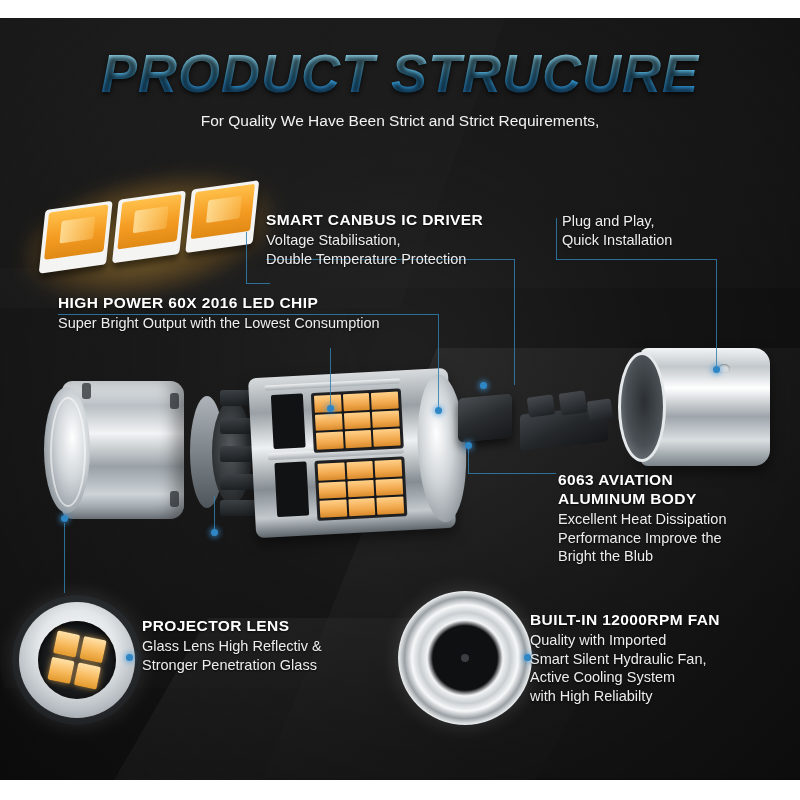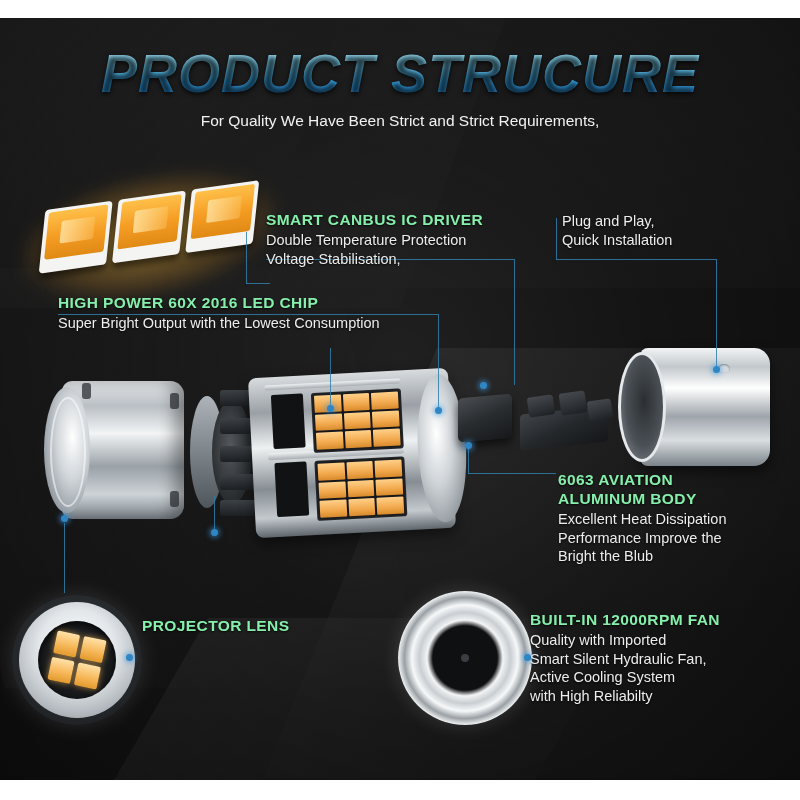--- a/index.html
+++ b/index.html
@@ -36,21 +36,21 @@
     font-size:54px;font-weight:bold;font-style:italic;letter-spacing:1px;
     font-family:"Liberation Sans",sans-serif;
     background:linear-gradient(180deg,#bfefff 0%,#7fd8f7 34%,#39a9e8 62%,#1b6fc0 100%);
     -webkit-background-clip:text;background-clip:text;color:transparent;
     text-shadow:0 2px 5px rgba(0,0,0,.75);}
   #subtitle{position:absolute;left:0;top:92px;width:800px;text-align:center;
     color:#f2f2f2;font-size:15.5px;line-height:21px;}
 
   
   .callout{position:absolute;}
-  .c-head{color:#86efac;font-size:15.5px;font-weight:bold;letter-spacing:.4px;
+  .c-head{color:#ffffff;font-size:15.5px;font-weight:bold;letter-spacing:.4px;
           line-height:19px;text-shadow:0 1px 2px rgba(0,0,0,.8);}
   .c-body{color:#ededed;font-size:14.5px;line-height:18.5px;margin-top:2px;
           text-shadow:0 1px 2px rgba(0,0,0,.8);}
 
   #co-canbus{left:266px;top:192px;width:270px;}
   #co-socket{left:562px;top:192px;width:225px;}
   #co-chip  {left:58px; top:275px;width:400px;}
   #co-body  {left:558px;top:452px;width:230px;}
   #co-lens  {left:142px;top:598px;width:250px;}
   #co-fan   {left:530px;top:592px;width:262px;}
@@ -302,22 +302,22 @@
     <div class="lead" style="left:64px;top:505px;width:1px;height:70px;"></div>
     <div class="dot" style="left:61px;top:497px;"></div>
 
     <div class="dot" style="left:524px;top:636px;"></div>
     <div class="lead" style="left:214px;top:478px;width:1px;height:36px;"></div>
     <div class="dot" style="left:211px;top:511px;"></div>
 
     <div class="callout" id="co-canbus">
       <div class="c-head">SMART CANBUS IC DRIVER</div>
       <div class="c-body">
+        <div>Voltage Stabilisation,</div>
         <div>Double Temperature Protection</div>
-        <div>Voltage Stabilisation,</div>
       </div>
     </div>
 
     <div class="callout" id="co-socket">
       <div class="c-body">
         <div>Plug and Play,</div>
         <div>Quick Installation</div>
       </div>
     </div>
 
@@ -337,20 +337,24 @@
         <div>Excellent Heat Dissipation</div>
         <div>Performance Improve the</div>
         <div>Bright the Blub</div>
       </div>
     </div>
 
     <div class="callout" id="co-lens">
       <div class="c-head">
         <div>PROJECTOR LENS</div>
       </div>
+      <div class="c-body">
+        <div>Glass Lens High Reflectiv &amp;</div>
+        <div>Stronger Penetration Glass</div>
+      </div>
     </div>
 
     <div class="callout" id="co-fan">
       <div class="c-head">BUILT-IN 12000RPM FAN</div>
       <div class="c-body">
         <div>Quality with Imported</div>
         <div>Smart Silent Hydraulic Fan,</div>
         <div>Active Cooling System</div>
         <div>with High Reliabilty</div>
       </div>

